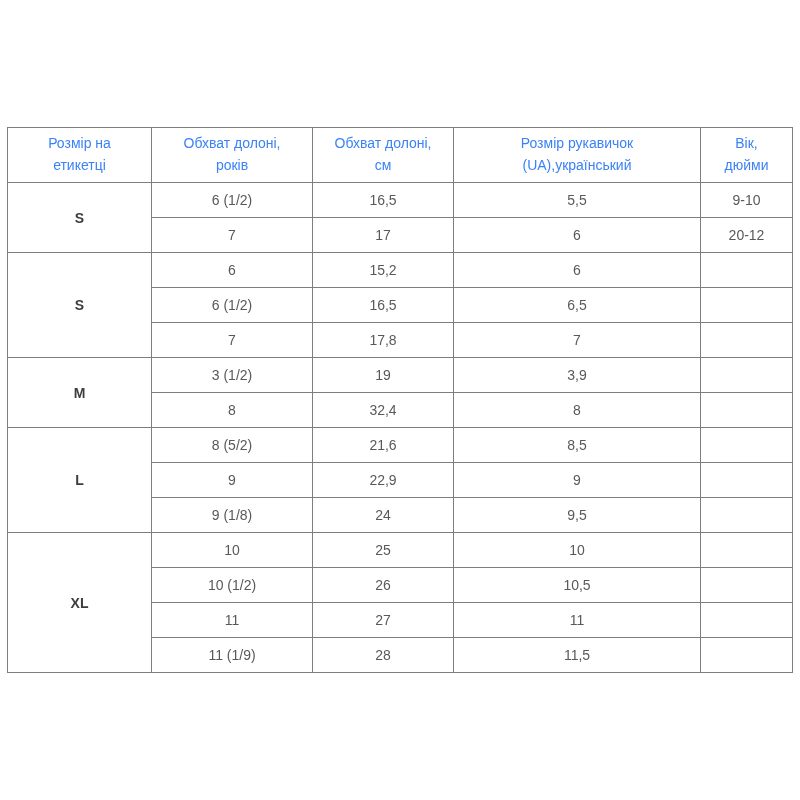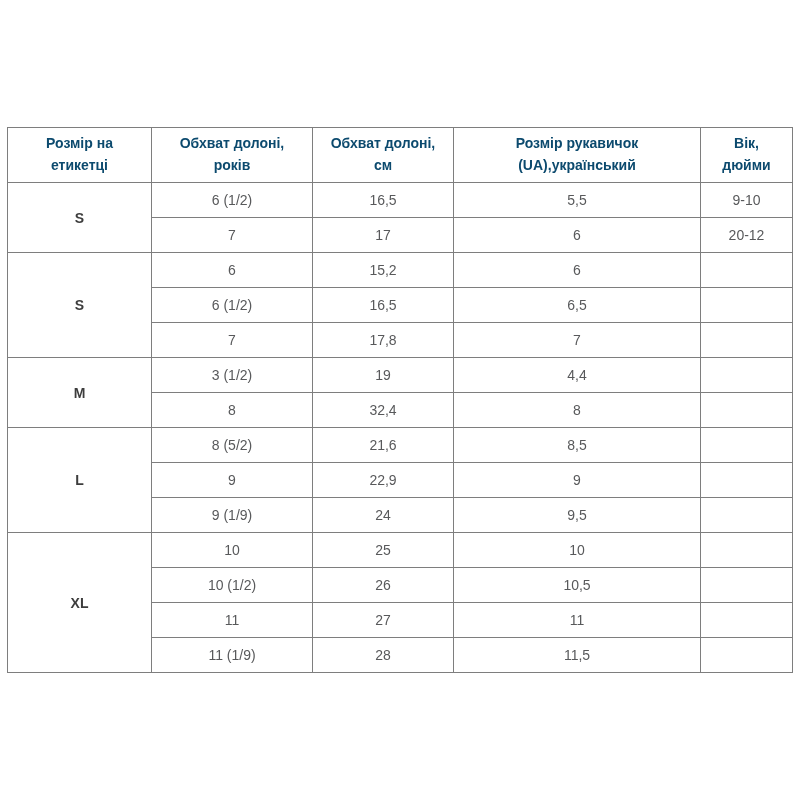--- a/index.html
+++ b/index.html
@@ -21,22 +21,22 @@
   table.sizes th, table.sizes td {
     border: 1px solid #7e7e7e;
     text-align: center;
     vertical-align: middle;
     padding: 0;
     overflow: hidden;
   }
   table.sizes th {
     height: 54px;
     font-size: 14px;
-    font-weight: bold;
-    color: #0c4a6e;
+    font-weight: normal;
+    color: #3b82f6;
     line-height: 1.55;
   }
   table.sizes td {
     height: 34px;
     font-size: 14px;
     font-weight: normal;
     color: #58595b;
   }
   table.sizes td.glabel {
     font-weight: bold;
@@ -112,21 +112,21 @@
         <td>7</td>
         <td>17,8</td>
         <td>7</td>
         <td></td>
       </tr>
 
       <tr>
         <td class="glabel" rowspan="2">M</td>
         <td>3 (1/2)</td>
         <td>19</td>
-        <td>4,4</td>
+        <td>3,9</td>
         <td></td>
       </tr>
       <tr>
         <td>8</td>
         <td>32,4</td>
         <td>8</td>
         <td></td>
       </tr>
 
       <tr>
@@ -136,21 +136,21 @@
         <td>8,5</td>
         <td></td>
       </tr>
       <tr>
         <td>9</td>
         <td>22,9</td>
         <td>9</td>
         <td></td>
       </tr>
       <tr>
-        <td>9 (1/9)</td>
+        <td>9 (1/8)</td>
         <td>24</td>
         <td>9,5</td>
         <td></td>
       </tr>
 
       <tr>
         <td class="glabel" rowspan="4">XL</td>
         <td>10</td>
         <td>25</td>
         <td>10</td>

